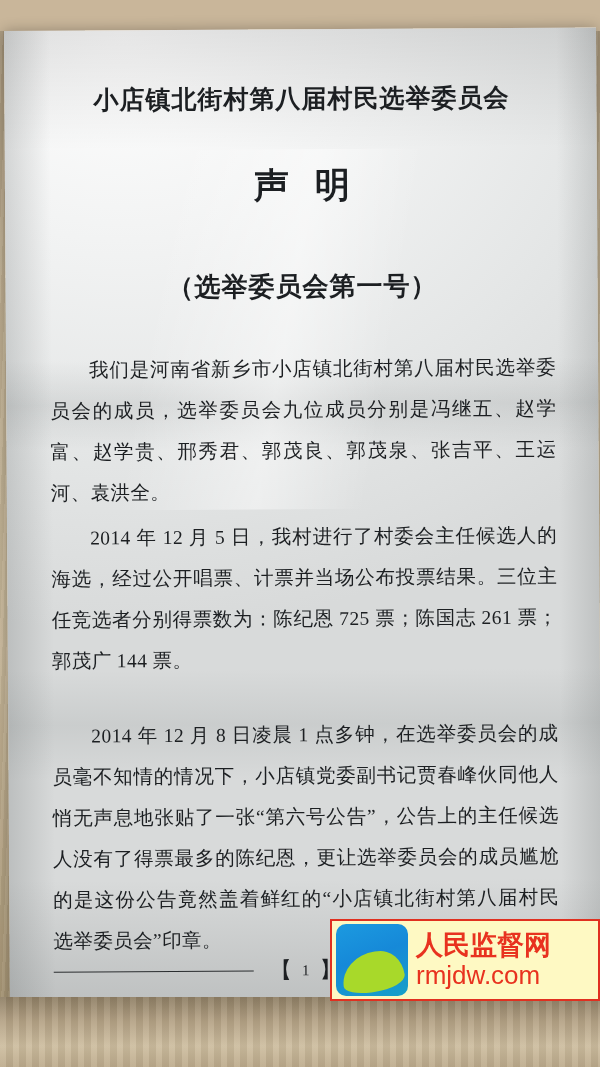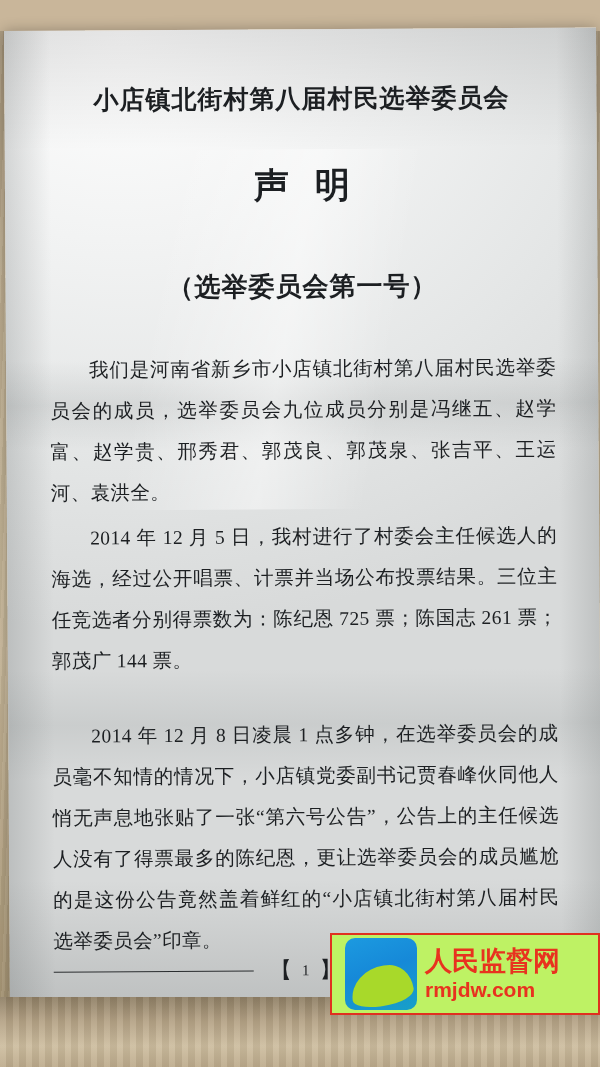--- a/index.html
+++ b/index.html
@@ -134,29 +134,29 @@
     padding: 0 6px;
     color: #1c1f22;
   }
   .bracket { font-size: 22px; line-height: 1; padding: 0 10px; }
   .page-num { font-family: "Liberation Serif", serif; font-size: 15px; }
 
   
   .watermark {
     position: absolute;
     right: 0px;
-    bottom: 52px;
+    bottom: 66px;
     width: 270px;
     height: 82px;
-    background: #bef264;
+    background: #fef9c3;
     border: 2px solid #e03020;
     display: flex;
     align-items: center;
     box-sizing: border-box;
-    padding: 4px 13px;
+    padding: 4px 4px;
   }
   .wm-mark {
     width: 72px;
     height: 72px;
     border-radius: 10px;
     background: linear-gradient(160deg, #1c9ae0 0%, #1689d8 45%, #17a0c8 100%);
     position: relative;
     overflow: hidden;
     flex: 0 0 auto;
   }
@@ -177,22 +177,22 @@
   .wm-cn {
     font-family: "Liberation Sans", sans-serif;
     font-size: 27px;
     font-weight: 700;
     color: #e8321f;
     letter-spacing: 0px;
     white-space: nowrap;
   }
   .wm-en {
     font-family: "Liberation Sans", sans-serif;
-    font-size: 21px;
-    font-weight: 700;
+    font-size: 26px;
+    font-weight: 400;
     color: #e8321f;
     letter-spacing: 0px;
     margin-top: 3px;
     white-space: nowrap;
   }
 
   
   .desk-bottom {
     position: absolute;
     left: 0; right: 0; bottom: 0;

